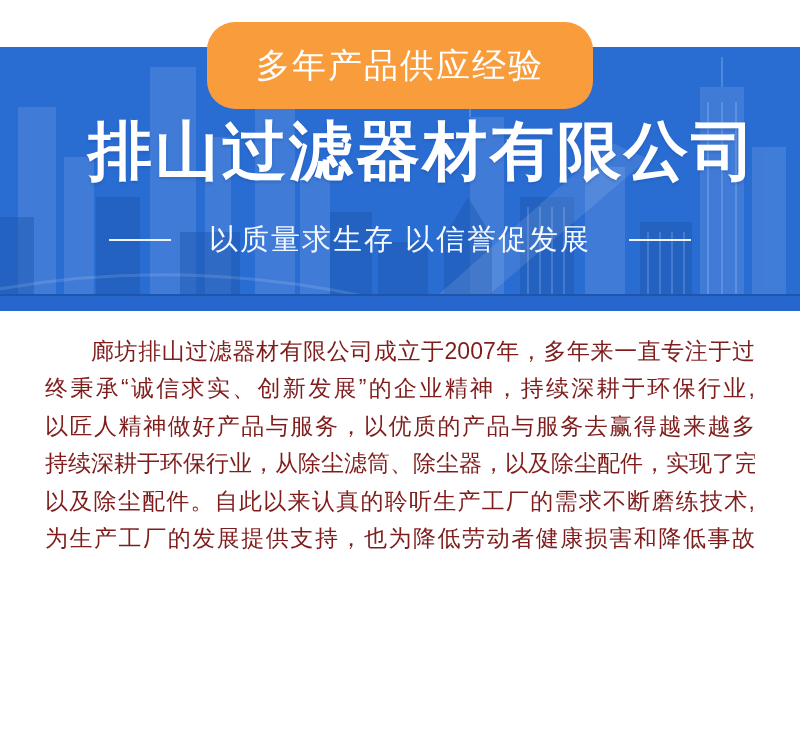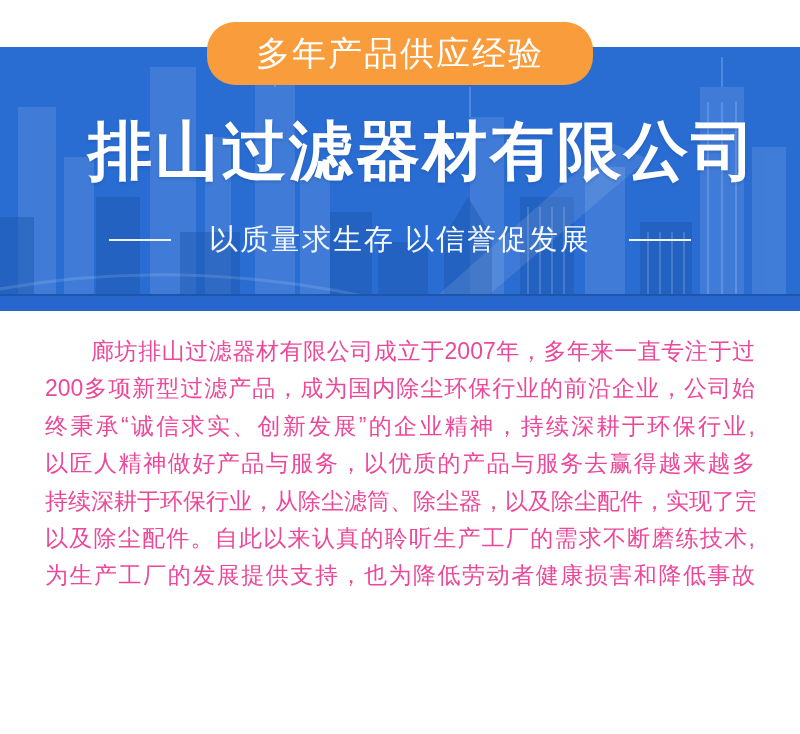--- a/index.html
+++ b/index.html
@@ -30,21 +30,21 @@
     background: #2767cd;
     border-top: 2px solid #1d56ab;
   }
 
   
   .badge {
     position: absolute;
     top: 22px; left: 50%;
     transform: translateX(-50%);
     height: 55px; line-height: 55px;
-    padding: 4px 49px;
+    padding: 16px 49px;
     background: #f99c3c;
     border-radius: 28px;
     color: #ffffff;
     font-size: 34px;
     font-weight: 500;
     letter-spacing: 2px;
     white-space: nowrap;
     z-index: 5;
   }
 
@@ -81,21 +81,21 @@
     font-size: 29px;
     letter-spacing: 2px;
     white-space: nowrap;
   }
 
   
   .intro {
     position: absolute;
     left: 45px; top: 333px;
     width: 710px;
-    color: #ec4899;
+    color: #7f1d1d;
     font-size: 23px;
     line-height: 37.4px;
     letter-spacing: 0;
   }
   .intro .jline {
     text-align: justify;
     text-align-last: justify;
     text-justify: inter-character;
     height: 37.4px;
     overflow: hidden;
@@ -162,19 +162,18 @@
     <span class="slogan-line"></span>
     <span class="slogan-text">以质量求生存 以信誉促发展</span>
     <span class="slogan-line"></span>
   </div>
 
   <div class="hero-bottom-strip"></div>
 </div>
 
 <div class="intro">
   <div class="jline first">廊坊排山过滤器材有限公司成立于2007年，多年来一直专注于过</div>
-  <div class="jline">200多项新型过滤产品，成为国内除尘环保行业的前沿企业，公司始</div>
   <div class="jline">终秉承“诚信求实、创新发展”的企业精神，持续深耕于环保行业,</div>
   <div class="jline">以匠人精神做好产品与服务，以优质的产品与服务去赢得越来越多</div>
   <div class="jline">持续深耕于环保行业，从除尘滤筒、除尘器，以及除尘配件，实现了完</div>
   <div class="jline">以及除尘配件。自此以来认真的聆听生产工厂的需求不断磨练技术,</div>
   <div class="jline">为生产工厂的发展提供支持，也为降低劳动者健康损害和降低事故</div>
 </div>
 
 </body></html>

